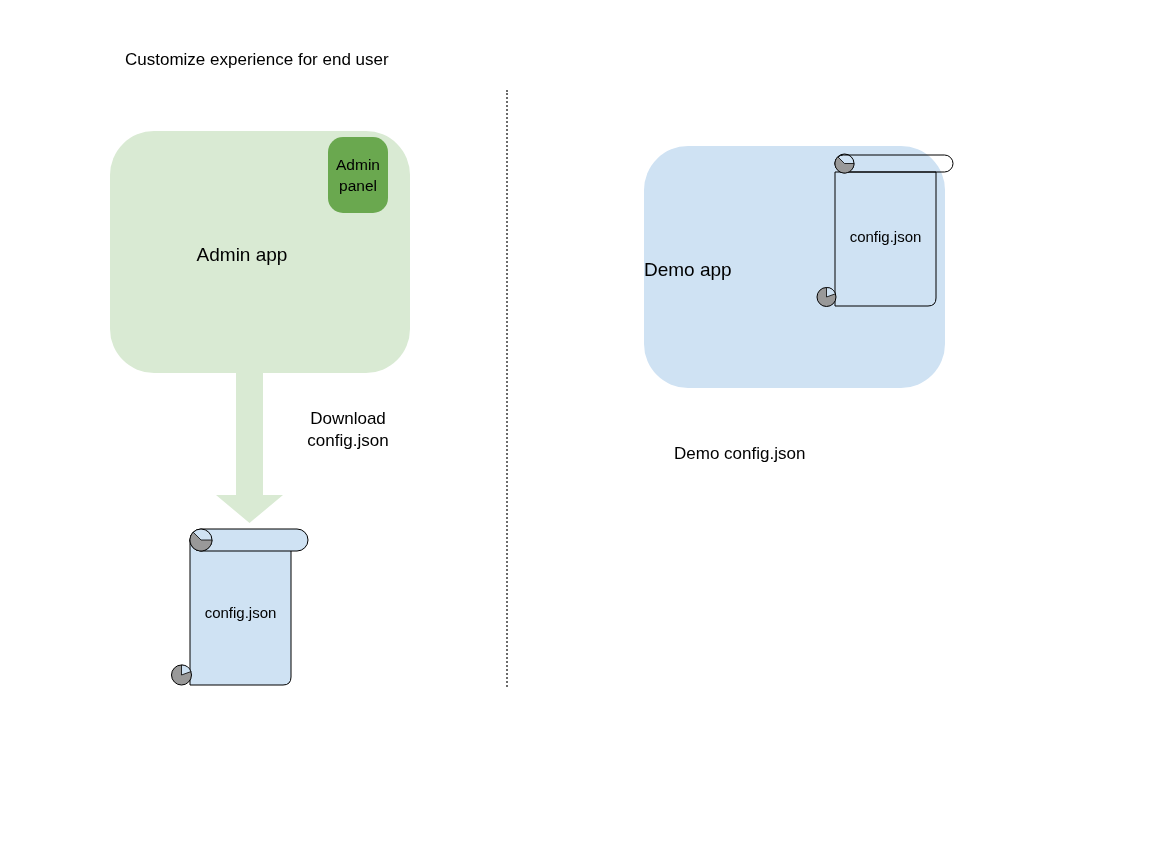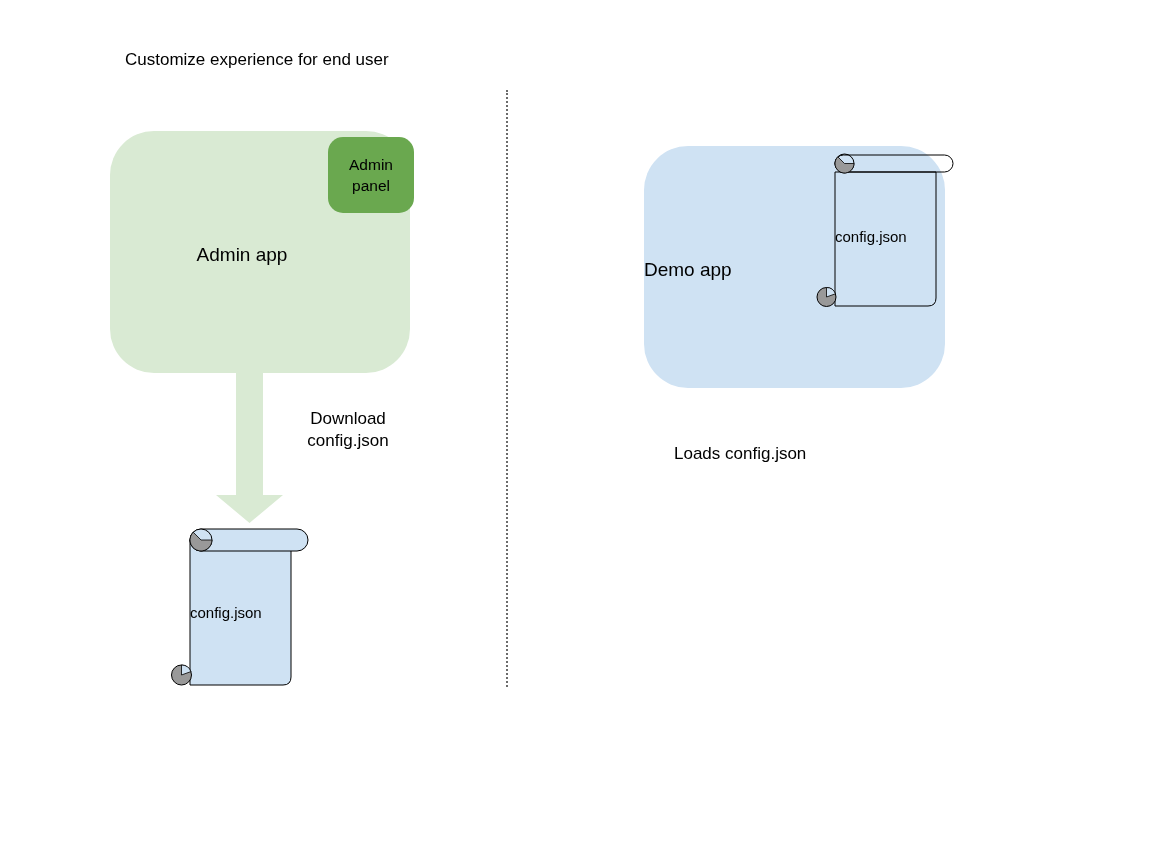--- a/index.html
+++ b/index.html
@@ -33,21 +33,21 @@
   }
 
   .admin-app-box {
     left: 62px; top: 131px;
     width: 300px; height: 242px;
     background: #d9ead3;
     border-radius: 44px;
   }
   .admin-panel-box {
     left: 280px; top: 137px;
-    width: 86px; height: 76px;
+    width: 60px; height: 76px;
     background: #6aa84f;
     border-radius: 15px;
     display: flex; align-items: center; justify-content: center;
     text-align: center;
     font-size: 15.5px; line-height: 21px;
     padding: 0 6px; box-sizing: border-box;
   }
   .admin-app-label {
     left: 62px; top: 243px; width: 264px;
     text-align: center;
@@ -70,20 +70,21 @@
   .download-label {
     left: 250px; top: 408px; width: 100px;
     font-size: 17px; line-height: 22px; text-align: center;
   }
 
   .scroll-left-svg  { left: 118px; top: 524px; }
   .scroll-right-svg { left: 758px; top: 148px; }
 
   .scroll-label {
     width: 101px;
+    text-align: center;
     font-size: 15px; line-height: 18px;
   }
   .scroll-label-left  { left: 142px; top: 604px; }
   .scroll-label-right { left: 787px; top: 228px; }
 
   .loads-caption {
     left: 626px; top: 443px;
     font-size: 17px; line-height: 21px;
     white-space: nowrap;
   }
@@ -132,15 +133,15 @@
     <rect x="29" y="7" width="118" height="17" rx="8.5" fill="none" stroke="#000" stroke-width="1"></rect>
 
     <circle cx="38.5" cy="15.5" r="9.5" fill="none" stroke="#000" stroke-width="1"></circle>
     <path d="M 48 15.5 A 9.5 9.5 0 1 1 31.8 8.8 L 38.5 15.5 Z" stroke="#000" stroke-width="0.8" fill="#999999"></path>
 
     <circle cx="20.5" cy="149" r="9.5" stroke="#000" stroke-width="1" fill="#999999"></circle>
     <path d="M 20.5 149 L 20.5 139.5 A 9.5 9.5 0 0 1 29.4 145.8 Z" stroke="#000" stroke-width="0.8" fill="#cfe2f3"></path>
   </svg>
   <div class="abs scroll-label scroll-label-right">config.json</div>
 
-  <div class="abs loads-caption">Loads config.json</div>
+  <div class="abs loads-caption">Demo config.json</div>
 
 </div>
 
 </body></html>

